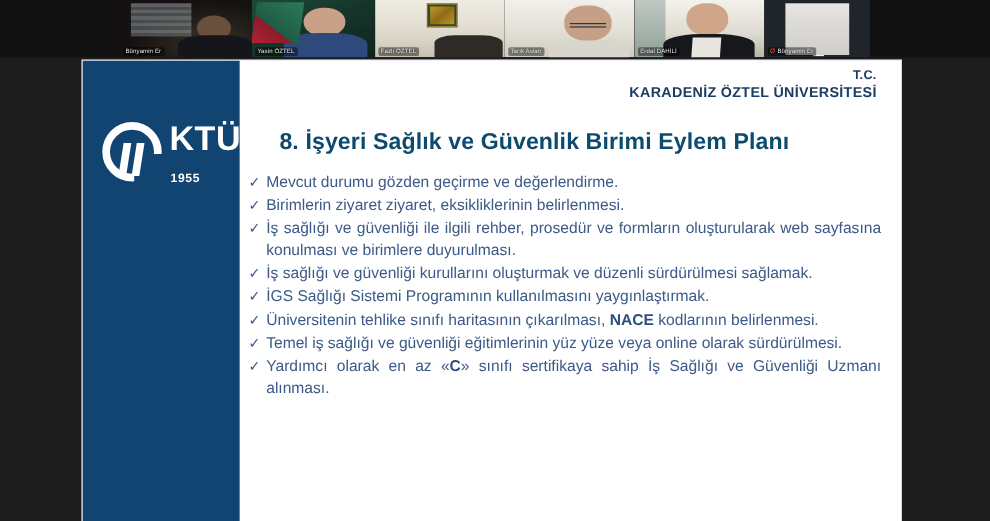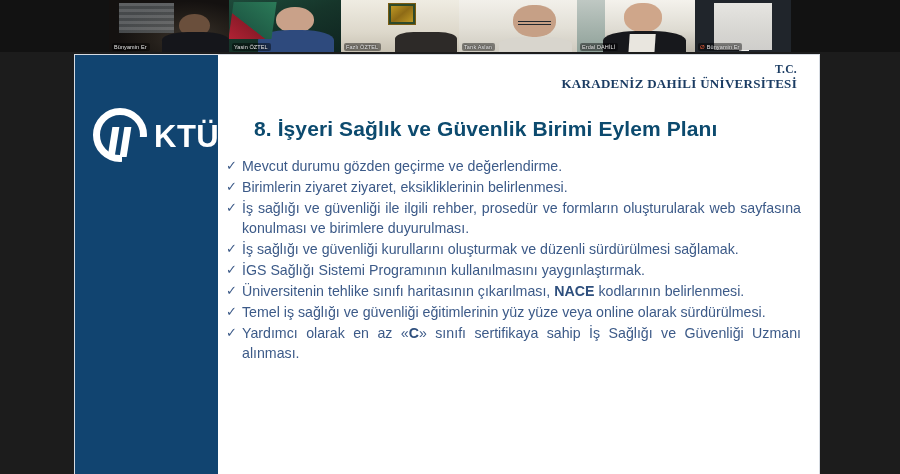--- a/index.html
+++ b/index.html
@@ -212,21 +212,21 @@
   }
   #ktu-mark .bar2 {
     position: absolute;
     left: 29px; top: 19px;
     width: 7px; height: 30px;
     background: #ffffff;
     transform: skewX(-9deg);
   }
   #ktu-wordmark {
     display: flex;
-    flex-direction: row;
+    flex-direction: column;
     align-items: flex-start;
     padding-top: 2px;
   }
   #ktu-text {
     font-size: 31px;
     font-weight: 700;
     color: #ffffff;
     letter-spacing: 0.5px;
     line-height: 31px;
   }
@@ -244,21 +244,20 @@
     left: 143px; top: 0;
     width: 601px; height: 419px;
     background: #ffffff;
   }
 
   #slide-header {
     position: absolute;
     right: 22px;
     top: 7px;
     text-align: right;
-    font-family: Liberation Serif, serif;
   }
   #tc-line {
     font-size: 11.5px;
     font-weight: 700;
     color: #1b3c63;
     letter-spacing: 0.3px;
     line-height: 14px;
   }
   #univ-line {
     font-size: 13px;
@@ -399,21 +398,21 @@
           <div id="ktu-text">KTÜ</div>
           <div id="ktu-year">1955</div>
         </div>
       </div>
     </div>
 
     <div id="slide-body">
 
       <div id="slide-header">
         <div id="tc-line">T.C.</div>
-        <div id="univ-line">KARADENİZ DAHİLİ ÜNİVERSİTESİ</div>
+        <div id="univ-line">KARADENİZ ÖZTEL ÜNİVERSİTESİ</div>
       </div>
 
       <div id="slide-title">8. İşyeri Sağlık ve Güvenlik Birimi Eylem Planı</div>
 
       <div id="bullets">
           <div class="bullet">
             <span class="check">✓</span>
             <span class="btext">Mevcut durumu gözden geçirme ve değerlendirme.</span>
           </div>
           <div class="bullet">

